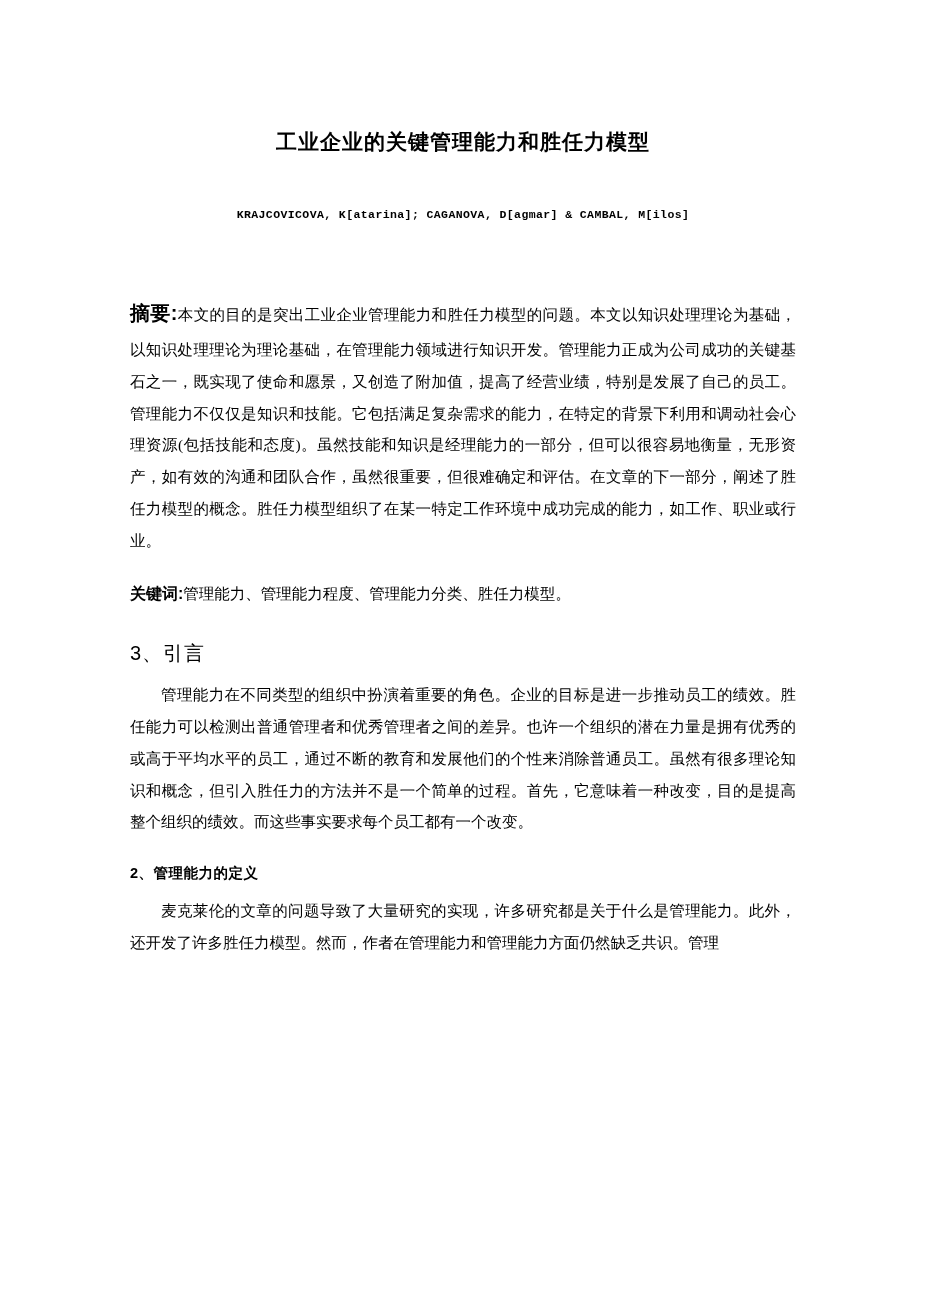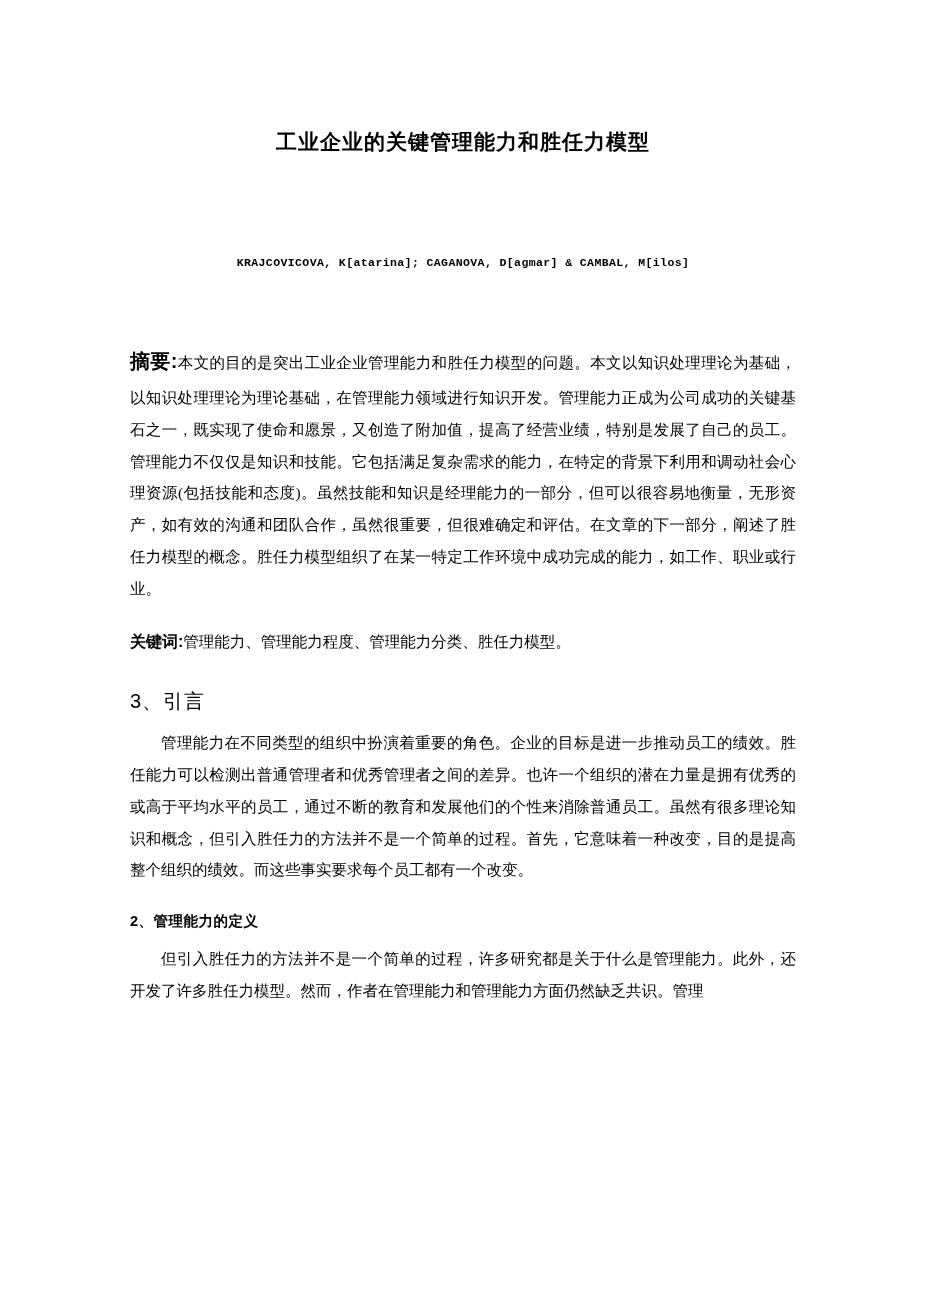--- a/index.html
+++ b/index.html
@@ -34,21 +34,21 @@
     letter-spacing: 1px;
     margin-top: 128px;
     color: #000;
   }
   .authors {
     text-align: center;
     font-family: "Liberation Mono", monospace;
     font-size: 11.5px;
     font-weight: 700;
     letter-spacing: 0.4px;
-    margin-top: 100px;
+    margin-top: 52px;
     color: #000;
   }
   .abstract-block {
     margin-top: 72px;
     font-size: 15.5px;
     line-height: 2.05;
     text-align: justify;
   }
   .abstract-label {
     font-family: "Liberation Sans", sans-serif;
@@ -108,17 +108,17 @@
       <span class="keywords-label">关键词</span><span class="keywords-label">:</span><span>管理能力、管理能力程度、管理能力分类、胜任力模型。</span>
     </div>
 
     <div>
       <div class="h1">3、引言</div>
       <div class="para">管理能力在不同类型的组织中扮演着重要的角色。企业的目标是进一步推动员工的绩效。胜任能力可以检测出普通管理者和优秀管理者之间的差异。也许一个组织的潜在力量是拥有优秀的或高于平均水平的员工，通过不断的教育和发展他们的个性来消除普通员工。虽然有很多理论知识和概念，但引入胜任力的方法并不是一个简单的过程。首先，它意味着一种改变，目的是提高整个组织的绩效。而这些事实要求每个员工都有一个改变。</div>
     </div>
 
     <div>
       <div class="h2">2、管理能力的定义</div>
-      <div class="para">但引入胜任力的方法并不是一个简单的过程，许多研究都是关于什么是管理能力。此外，还开发了许多胜任力模型。然而，作者在管理能力和管理能力方面仍然缺乏共识。管理</div>
+      <div class="para">麦克莱伦的文章的问题导致了大量研究的实现，许多研究都是关于什么是管理能力。此外，还开发了许多胜任力模型。然而，作者在管理能力和管理能力方面仍然缺乏共识。管理</div>
     </div>
 
   </div>
 </div>
 
 </body></html>

